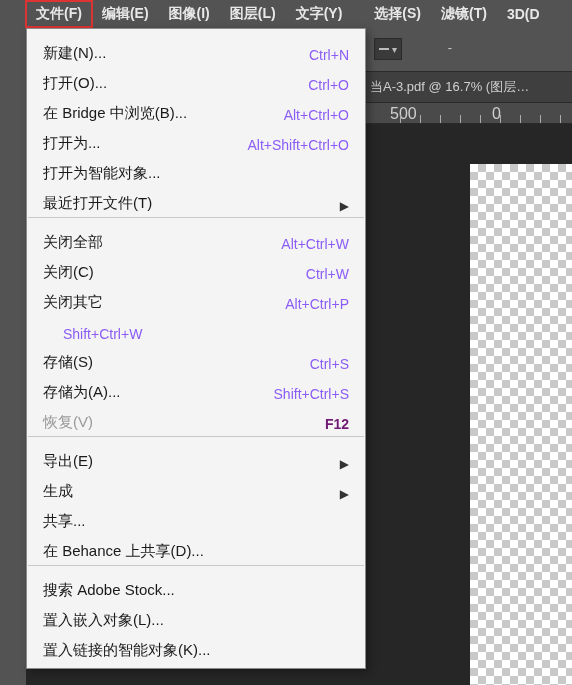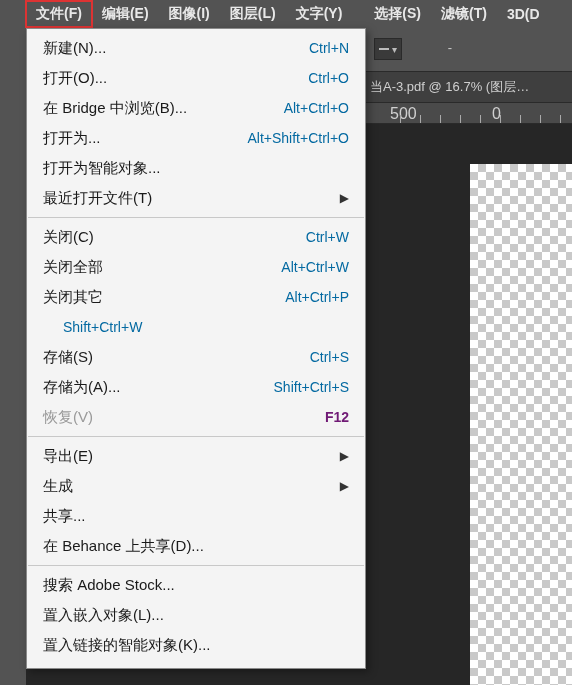--- a/index.html
+++ b/index.html
@@ -107,29 +107,29 @@
     position:absolute; top:28px; left:26px;
     width: 340px;
     background:#f4f4f4;
     color:#1a1a1a;
     border:1px solid #8a8a8a;
     box-shadow: 3px 3px 8px rgba(0,0,0,.35);
     z-index:10;
     padding: 4px 0 8px 0;
   }
   .menu-row {
-    display:flex; align-items:center;
+    display:flex; align-items:flex-end;
     height:30px;
     padding: 0 16px 0 16px;
     font-size:15px;
     white-space:nowrap;
   }
   .menu-row.disabled { color:#9a9a9a; }
   .menu-label { flex:1 1 auto; }
-  .menu-shortcut { flex:0 0 auto; color:#0369a1; font-size:14px; margin-left:20px;}
+  .menu-shortcut { flex:0 0 auto; color:#8b5cf6; font-size:14px; margin-left:20px;}
   .menu-row.disabled .menu-shortcut { color:#701a75;font-weight:bold; }
   .submenu-arrow { flex:0 0 auto; margin-left:auto; color:#333; font-size:12px;}
   .menu-sep {
     height:1px; background:#c8c8c8; margin:4px 1px;
   }
 </style>
 </head>
 <body>
 
 <div class="menubar">
@@ -193,26 +193,26 @@
     </div>
     <div class="menu-row">
       <span class="menu-label">打开为智能对象...</span>
     </div>
     <div class="menu-row">
       <span class="menu-label">最近打开文件(T)</span>
       <span class="submenu-arrow">▶</span>
     </div>
     <div class="menu-sep"></div>
     <div class="menu-row">
+      <span class="menu-label">关闭全部</span>
+      <span class="menu-shortcut">Alt+Ctrl+W</span>
+    </div>
+    <div class="menu-row">
       <span class="menu-label">关闭(C)</span>
       <span class="menu-shortcut">Ctrl+W</span>
-    </div>
-    <div class="menu-row">
-      <span class="menu-label">关闭全部</span>
-      <span class="menu-shortcut">Alt+Ctrl+W</span>
     </div>
     <div class="menu-row">
       <span class="menu-label">关闭其它</span>
       <span class="menu-shortcut">Alt+Ctrl+P</span>
     </div>
     <div class="menu-row">
       <span class="menu-shortcut">Shift+Ctrl+W</span>
     </div>
     <div class="menu-row">
       <span class="menu-label">存储(S)</span>

